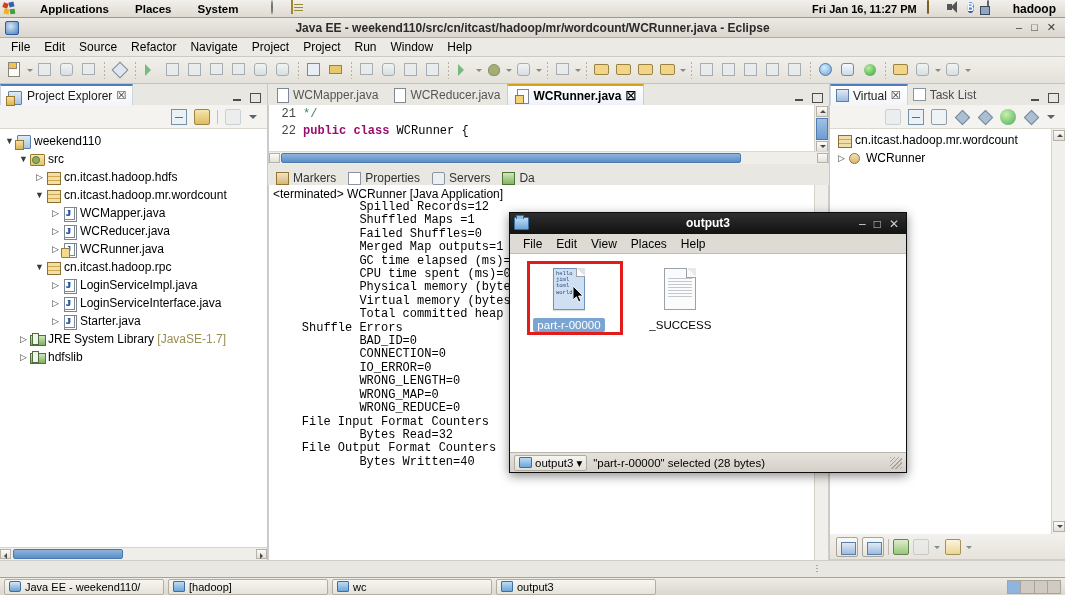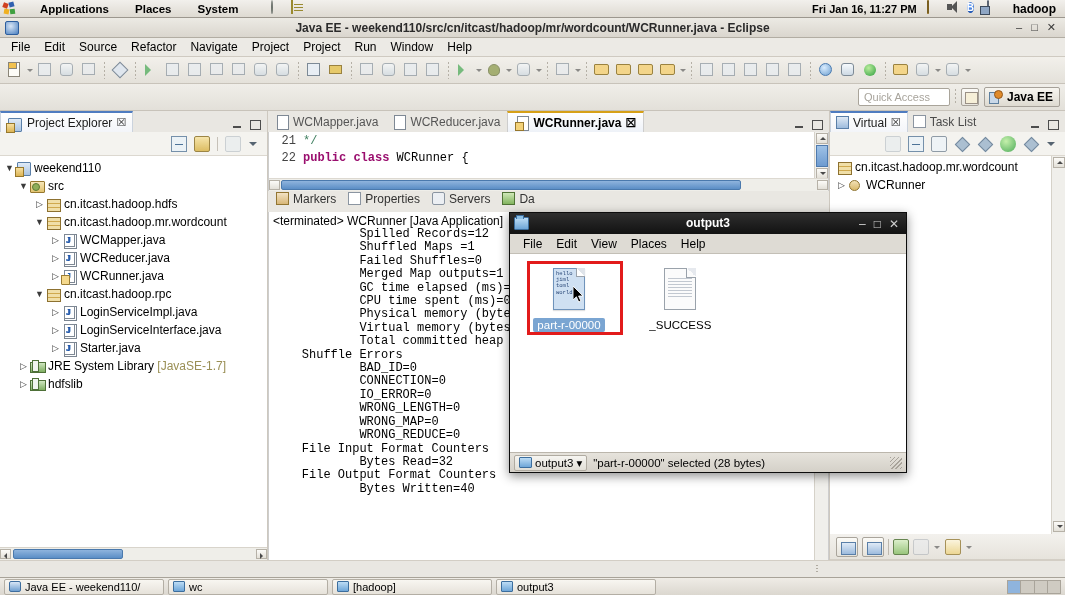--- a/index.html
+++ b/index.html
@@ -228,21 +228,21 @@
     background:#f0efeb; border-left:1px solid #d6d2c9;}
   .vsarr{ width:12px;height:11px;margin:1px auto; background:linear-gradient(#fcfbf8,#e3e0d8);
     border:1px solid #b6b1a7; position:relative;}
   .vsarr.up:after{content:"";position:absolute;left:3px;top:3px;border:3px solid transparent;border-bottom-color:#4a4a4a;border-top:0;}
   .vsarr.dn:after{content:"";position:absolute;left:3px;top:3px;border:3px solid transparent;border-top-color:#4a4a4a;border-bottom:0;}
   #code-hscroll{position:absolute;left:0;right:0;bottom:0;height:13px;background:#efeee9;border-top:1px solid #ddd9d1;}
 
   
   #console-area{ flex:1; display:flex; flex-direction:column; min-height:0;}
   .ctabs{ height:21px; display:flex; align-items:flex-end; background:#e9e7e2; padding-left:2px;}
-  .ctab{ height:20px; display:flex;align-items:flex-start;gap:4px;padding:0 6px;font-size:12px;color:#333;}
+  .ctab{ height:20px; display:flex;align-items:flex-end;gap:4px;padding:0 6px;font-size:12px;color:#333;}
   .ci{width:13px;height:13px;position:relative;}
   .ci-mark{background:linear-gradient(#f2e2c4,#d8b778);border:1px solid #927532;}
   .ci-prop{background:#fff;border:1px solid #8b95a1;}
   .ci-srv{background:#eceff3;border:1px solid #8b95a1;border-radius:2px;}
   .ci-db{background:linear-gradient(#cfe8b8,#82b45e);border:1px solid #4f7336;}
   #console{ flex:1; background:#fff; overflow:hidden; position:relative;
      border-left:1px solid #cdcdcd;border-right:1px solid #cdcdcd; }
   #console .hdr{ font-size:12px; padding:2px 0 0 4px; white-space:nowrap;}
   #console .cl{ font-size:12px; line-height:13.4px; white-space:pre; padding-left:4px;}
   #cons-vscroll{position:absolute;right:0;top:0;width:14px;bottom:0;background:#f0efeb;border-left:1px solid #d6d2c9;}
@@ -511,29 +511,20 @@
     <span class="tb">
         <i class="g-cy"></i>
       </span>
     <span class="tbcaret"></span>
     <span class="tb">
         <i class="g-cy"></i>
       </span>
     <span class="tbcaret"></span>
   </div>
 
-  <div id="ecl-qa">
-    <div id="qa-box">Quick Access</div>
-    <div id="qa-sep"></div>
-    <span class="persp-ico"></span>
-    <div id="persp-javaee">
-      <span class="persp-badge"></span>
-      <span>Java EE</span>
-    </div>
-  </div>
 
   <div id="ecl-body">
 
     <div id="leftcol">
       <div class="viewtabs">
         <div class="vtab active">
           <span class="ticon ic-proj" style="width:14px;height:14px"></span>
           <span>Project Explorer</span>
           <span class="xmark">☒</span>
         </div>
@@ -857,25 +848,25 @@
   <polygon points="0,0 0,14 3.4,10.8 5.7,16 7.9,15 5.6,10 10,10" fill="#000" stroke="#fff" stroke-width="0.9"></polygon>
 </svg>
 
 <div id="taskbar">
   <div class="tbtn">
     <span class="ti ti-ecl"></span>
     <span>Java EE - weekend110/</span>
   </div>
   <div class="tbtn">
     <span class="ti ti-fold"></span>
-    <span>wc</span>
+    <span>[hadoop]</span>
   </div>
   <div class="tbtn">
     <span class="ti ti-fold"></span>
-    <span>[hadoop]</span>
+    <span>wc</span>
   </div>
   <div class="tbtn">
     <span class="ti ti-fold"></span>
     <span>output3</span>
   </div>
   <div id="tb-right">
     <span class="wsswitch">
         <i class="act"></i>
         <i></i>
         <i></i>

